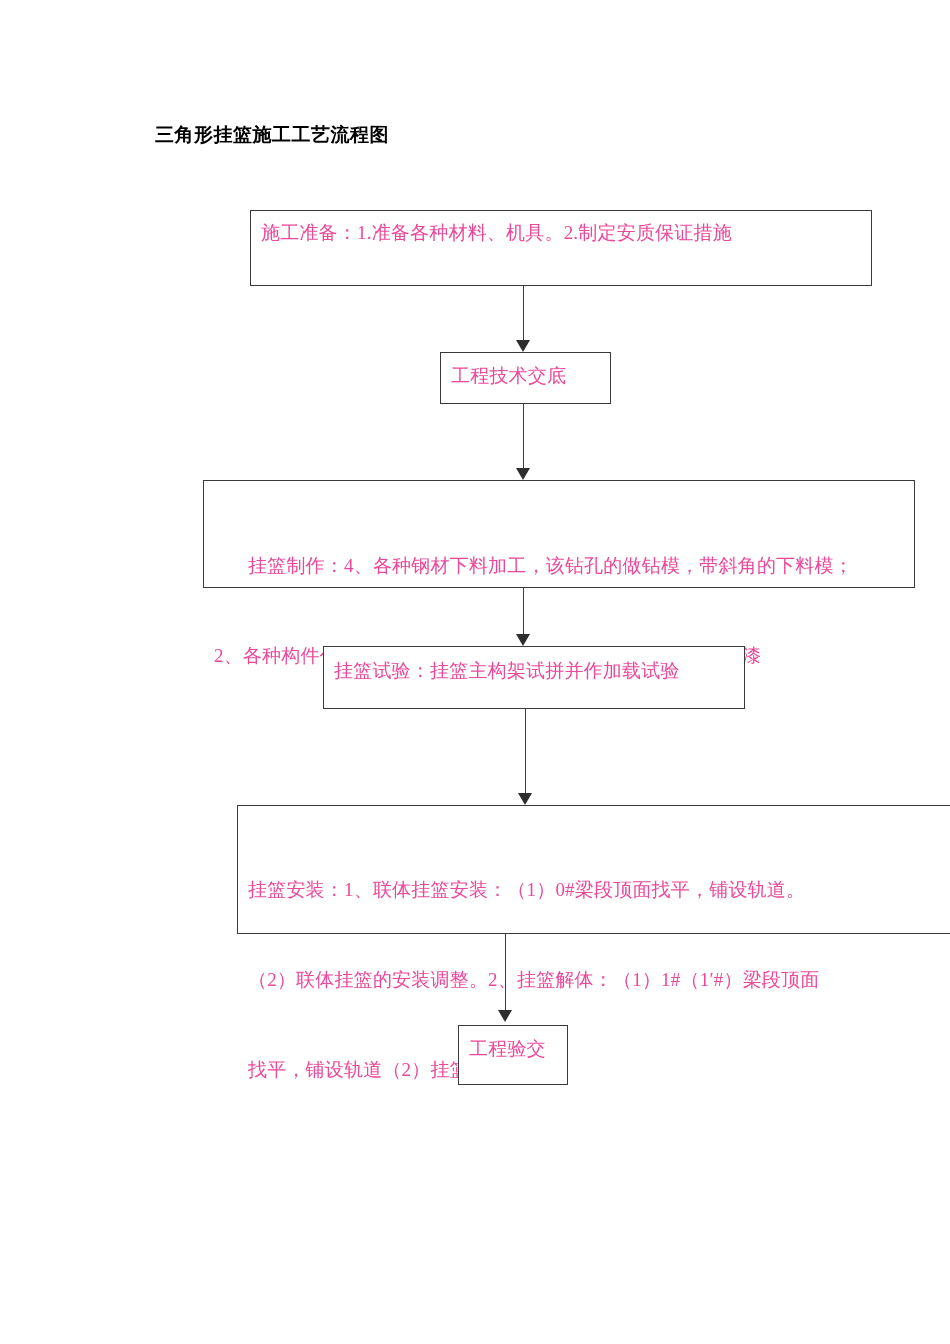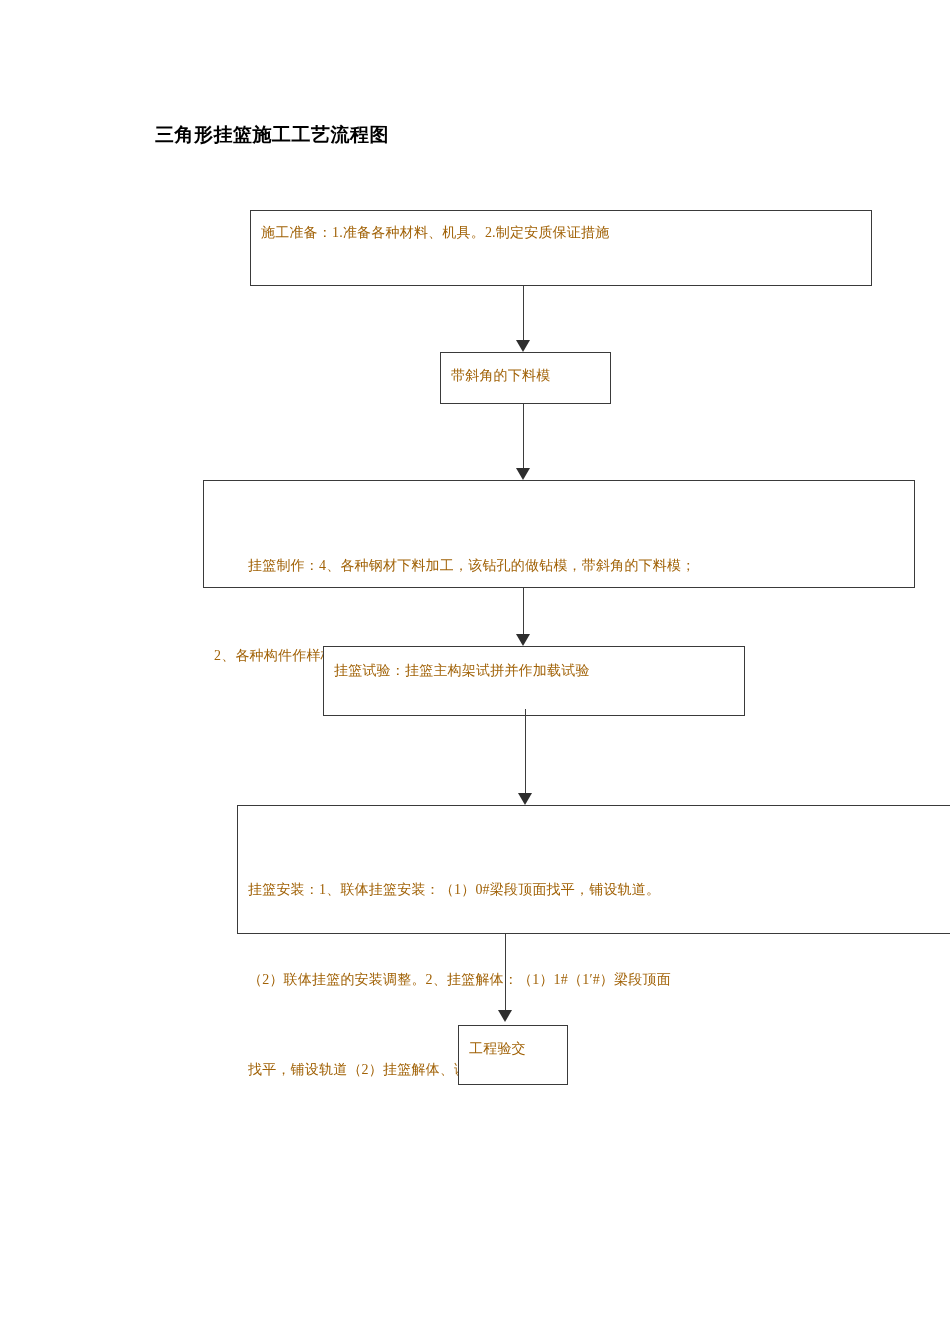--- a/index.html
+++ b/index.html
@@ -34,23 +34,23 @@
     position: absolute;
     box-sizing: border-box;
     border: 1.4px solid #3a3a3a;
     background: #ffffff;
   }
   .node .node-text {
     position: absolute;
     left: 10px;
     right: 8px;
     top: 7px;
-    font-size: 14px;
+    font-size: 19px;
     line-height: 30px;
-    color: #a16207;
+    color: #ec4899;
     white-space: pre-wrap;
     letter-spacing: 0.2px;
   }
   .line-indent { display: block; }
   .line-indent.pad { padding-left: 34px; }
   .connector {
     position: absolute;
     width: 0;
     border-left: 1.8px solid #3d3d3d;
   }
@@ -71,37 +71,37 @@
   <div class="page-title">三角形挂篮施工工艺流程图</div>
 
   <div class="node" style="left:250px; top:210px; width:622px; height:76px;">
     <div class="node-text">施工准备：1.准备各种材料、机具。2.制定安质保证措施</div>
   </div>
 
   <div class="connector" style="left:523px; top:286px; height:54px;"></div>
   <div class="arrowhead" style="left:516px; top:340px;"></div>
 
   <div class="node" style="left:440px; top:352px; width:171px; height:52px;">
-    <div class="node-text" style="top:8px;">带斜角的下料模</div>
+    <div class="node-text" style="top:8px;">工程技术交底</div>
   </div>
 
   <div class="connector" style="left:523px; top:404px; height:64px;"></div>
   <div class="arrowhead" style="left:516px; top:468px;"></div>
 
   <div class="node" style="left:203px; top:480px; width:712px; height:108px;">
     <div class="node-text" style="top:10px;">
       <span class="line-indent pad">挂篮制作：4、各种钢材下料加工，该钻孔的做钻模，带斜角的下料模；</span>
       <span class="line-indent">2、各种构件作样板拼装　　3、尺寸焊缝检查　　　4、除锈刷漆</span>
     </div>
   </div>
 
   <div class="connector" style="left:523px; top:588px; height:46px;"></div>
   <div class="arrowhead" style="left:516px; top:634px;"></div>
 
-  <div class="node" style="left:323px; top:646px; width:422px; height:70px;">
+  <div class="node" style="left:323px; top:646px; width:422px; height:63px;">
     <div class="node-text" style="top:9px;">挂篮试验：挂篮主构架试拼并作加载试验</div>
   </div>
 
   <div class="connector" style="left:525px; top:709px; height:84px;"></div>
   <div class="arrowhead" style="left:518px; top:793px;"></div>
 
   <div class="node" style="left:237px; top:805px; width:740px; height:129px;">
     <div class="node-text" style="top:9px;">
       <span class="line-indent">挂篮安装：1、联体挂篮安装：（1）0#梁段顶面找平，铺设轨道。</span>
       <span class="line-indent">（2）联体挂篮的安装调整。2、挂篮解体：（1）1#（1′#）梁段顶面</span>

